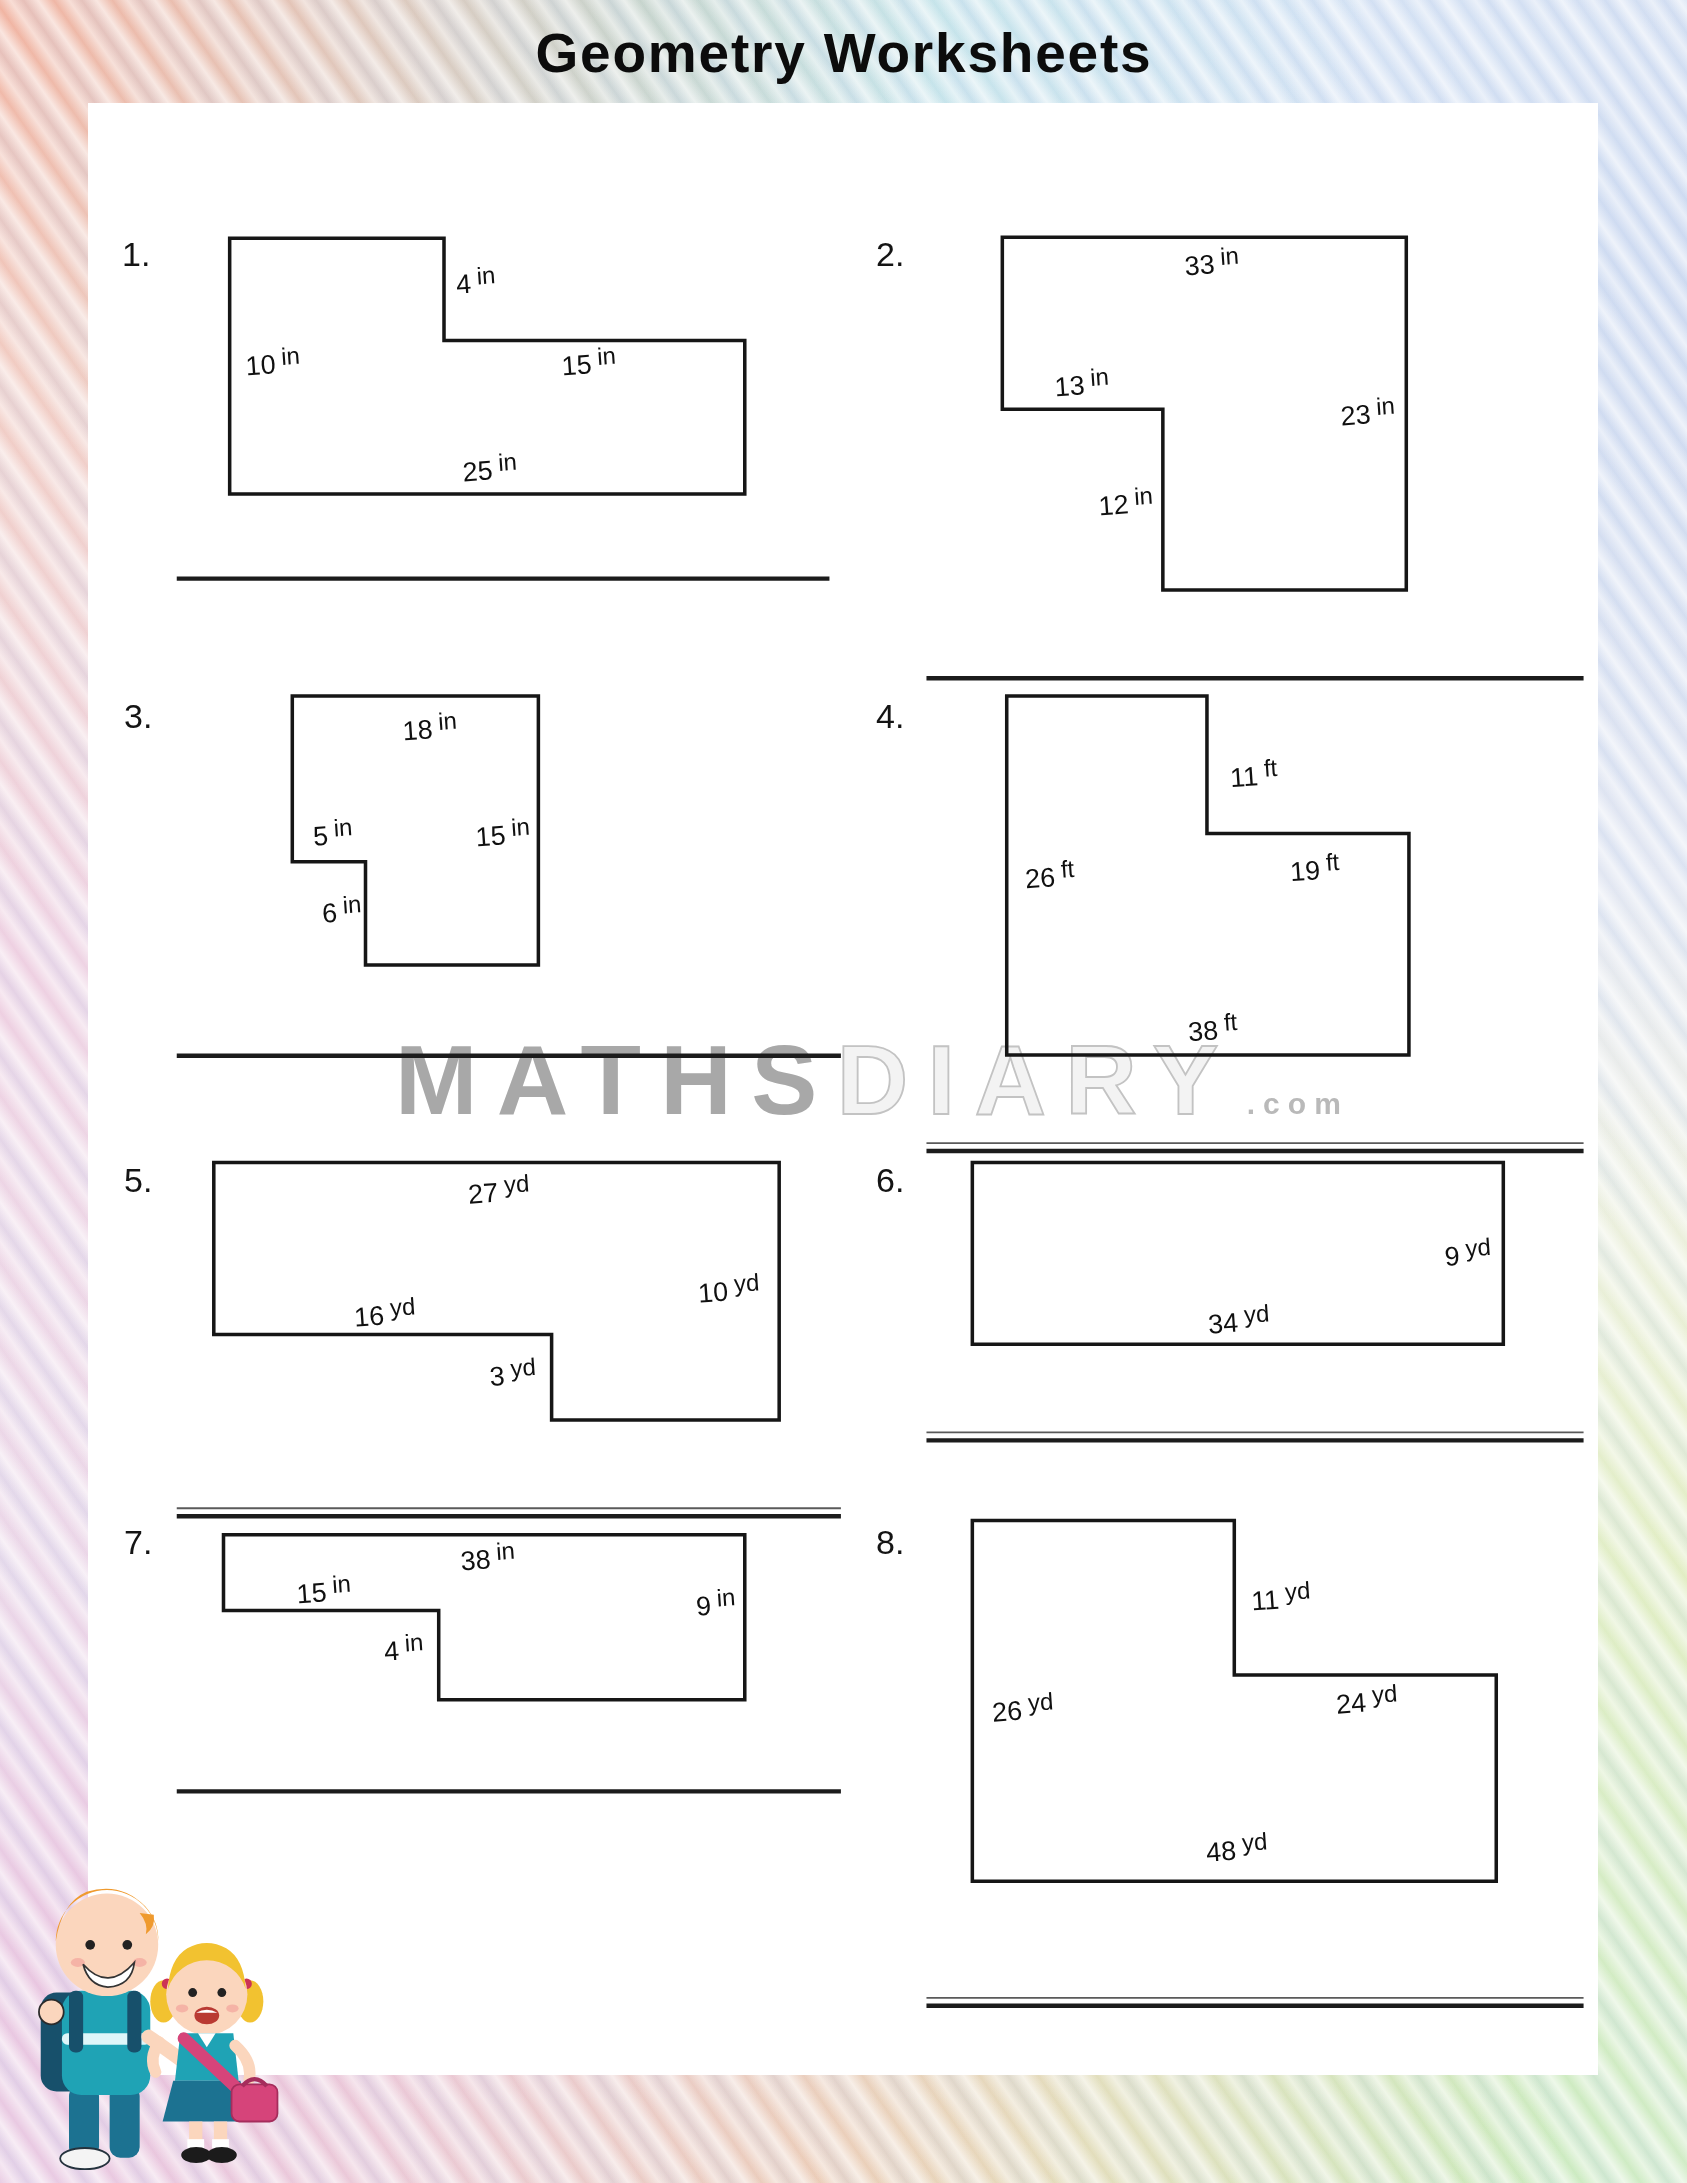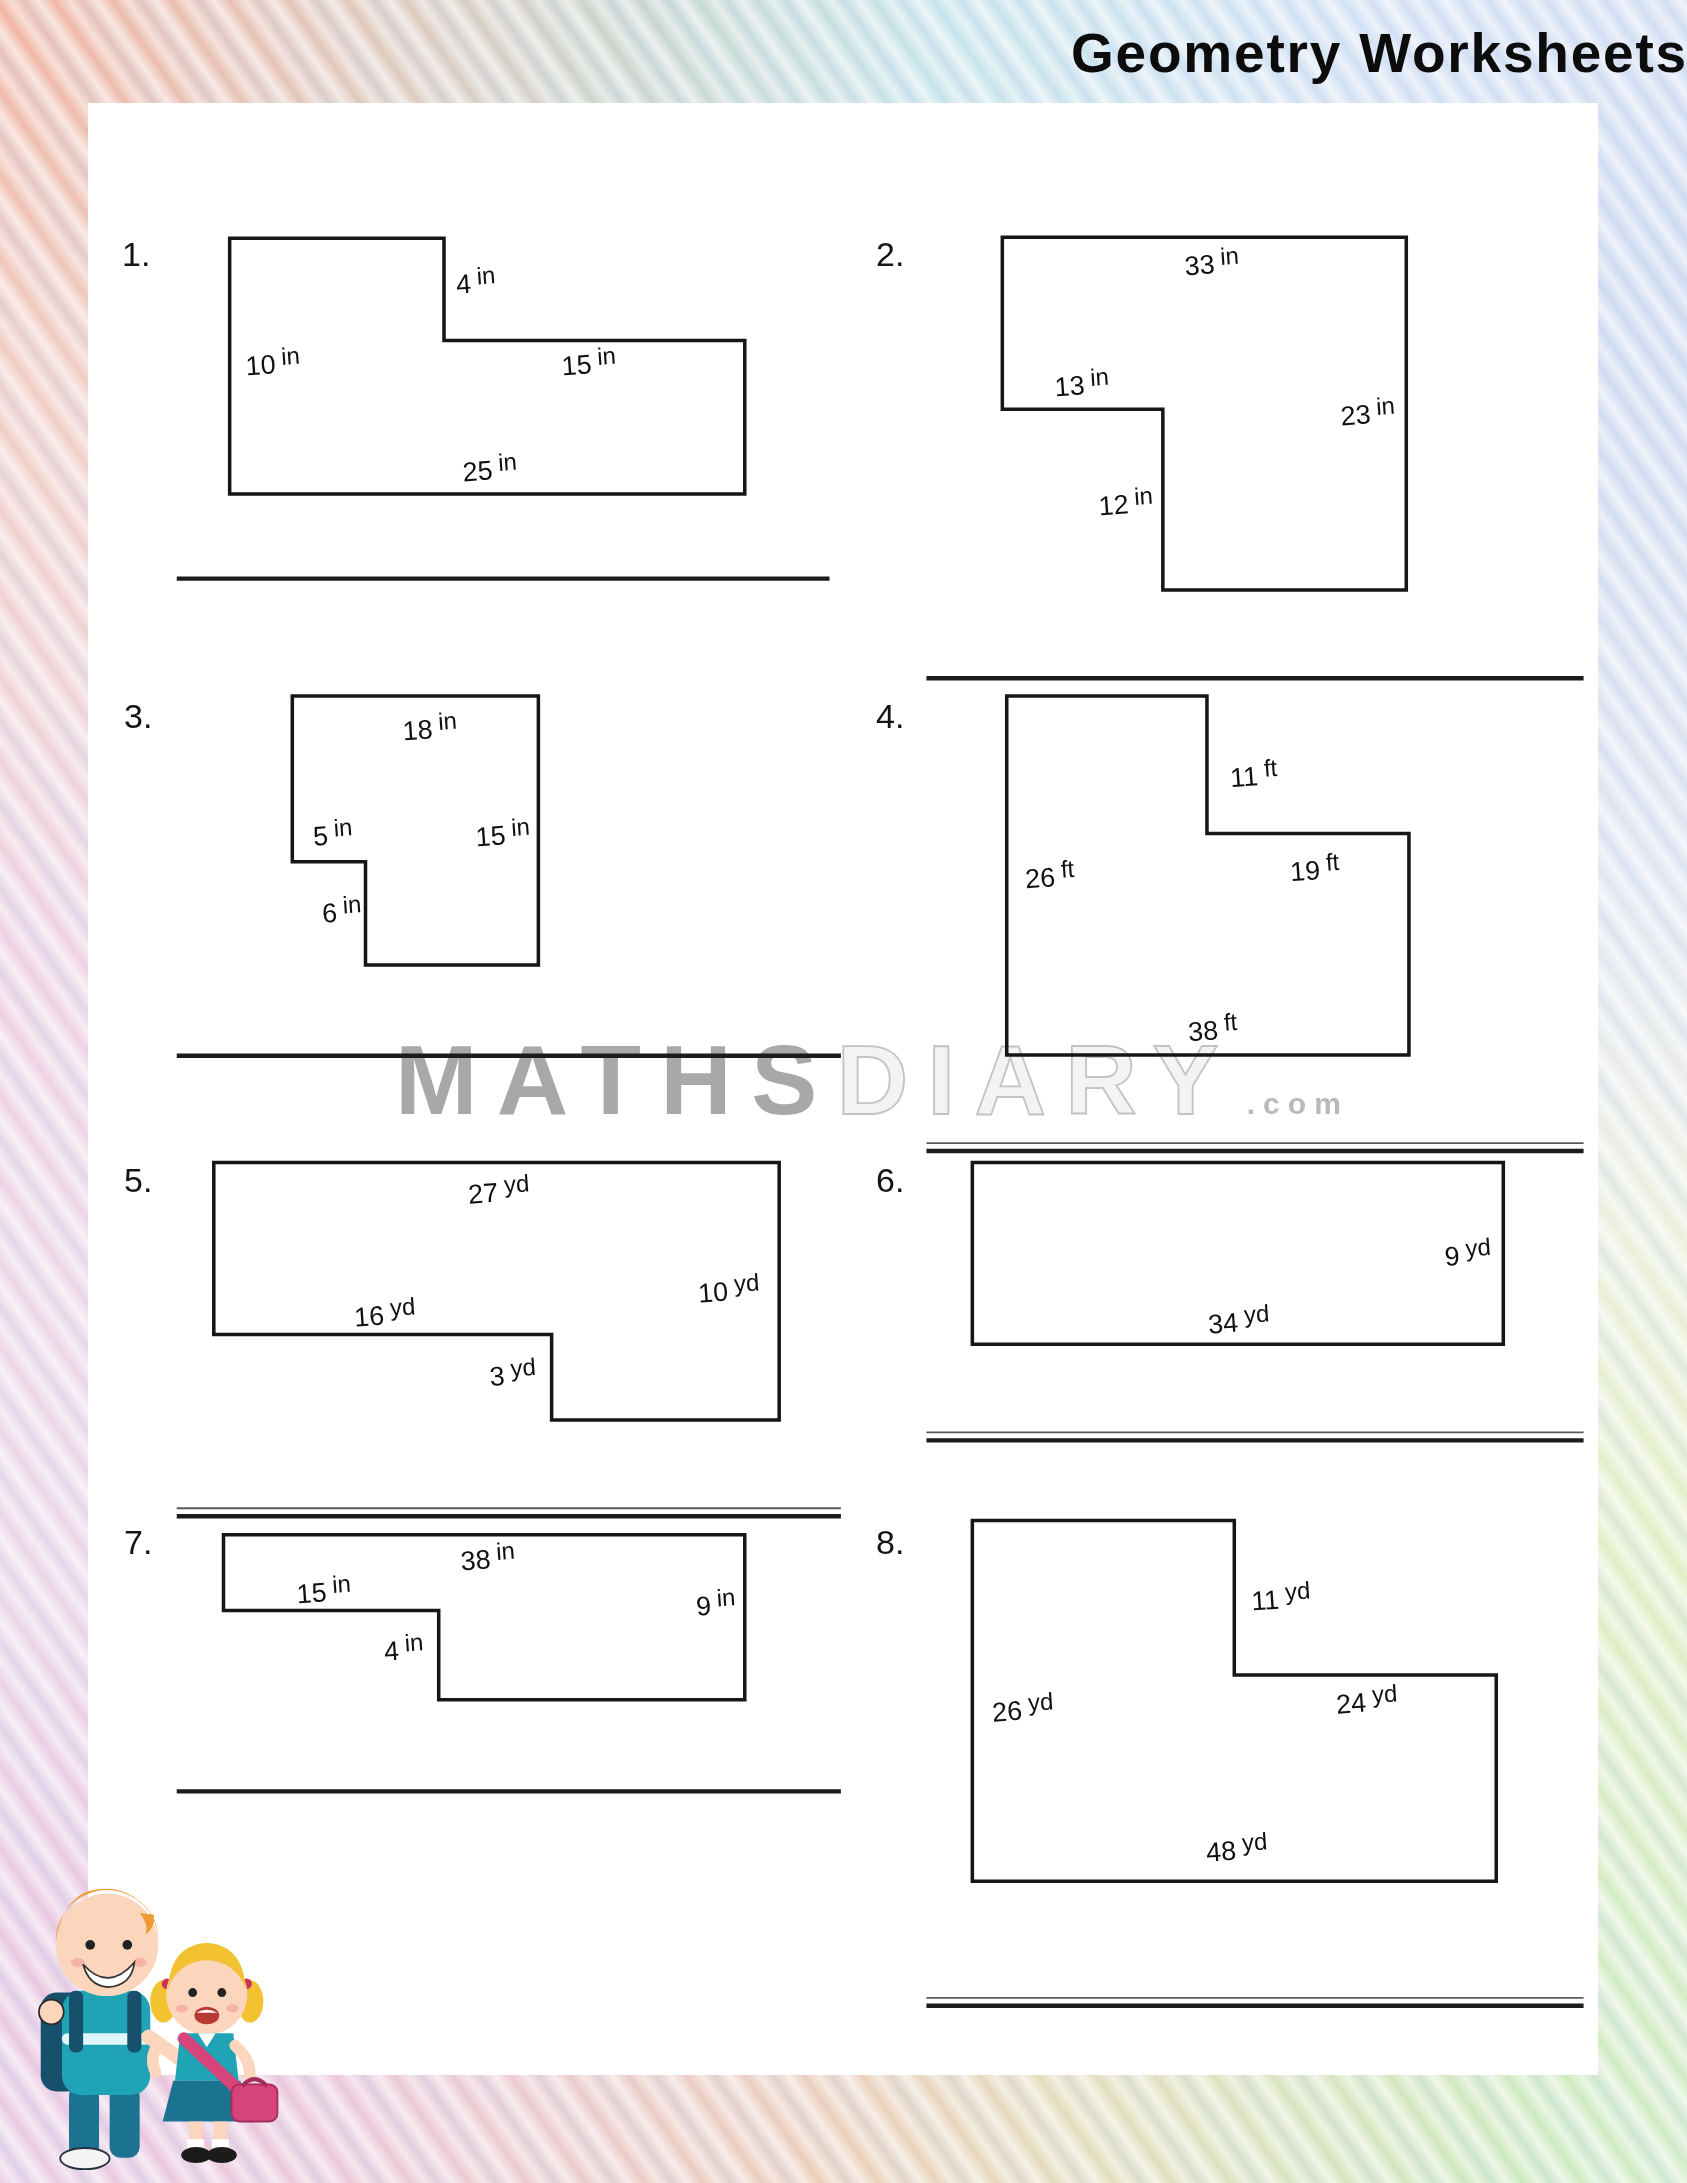--- a/index.html
+++ b/index.html
@@ -17,21 +17,21 @@
       radial-gradient(circle at 75% 0%, rgba(208,226,246,.7), rgba(208,226,246,0) 35%),
       radial-gradient(circle at 100% 12%, rgba(168,186,232,.5), rgba(168,186,232,0) 38%),
       radial-gradient(circle at 0% 45%, rgba(238,172,205,.5), rgba(238,172,205,0) 30%),
       radial-gradient(circle at 8% 92%, rgba(228,162,208,.6), rgba(228,162,208,0) 38%),
       radial-gradient(circle at 48% 100%, rgba(246,196,150,.6), rgba(246,196,150,0) 32%),
       radial-gradient(circle at 88% 100%, rgba(186,232,168,.7), rgba(186,232,168,0) 42%),
       radial-gradient(circle at 100% 72%, rgba(246,240,170,.5), rgba(246,240,170,0) 30%);
   }
   .panel{position:absolute;left:88px;top:103px;width:1510px;height:1972px;background:#fff;}
   .title{
-    position:absolute;left:0;top:21px;width:100%;text-align:right;
+    position:absolute;left:0;top:21px;width:100%;text-align:center;
     font-size:55px;font-weight:700;letter-spacing:1.8px;color:#0c0c0c;
   }
   .subtitle{
     position:absolute;left:113px;top:120px;width:1491px;
     font-size:55px;font-weight:700;letter-spacing:3.5px;color:#0c0c0c;white-space:nowrap;
   }
   .probnum{position:absolute;font-size:34px;color:#141414;}
   .overlay{position:absolute;left:0;top:0;z-index:3;}
   .dim{
     position:absolute;z-index:4;white-space:nowrap;color:#101010;

